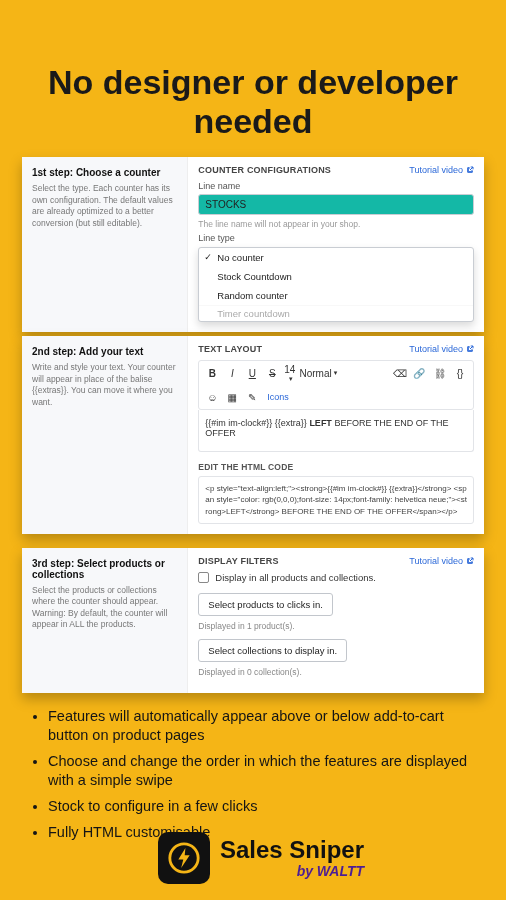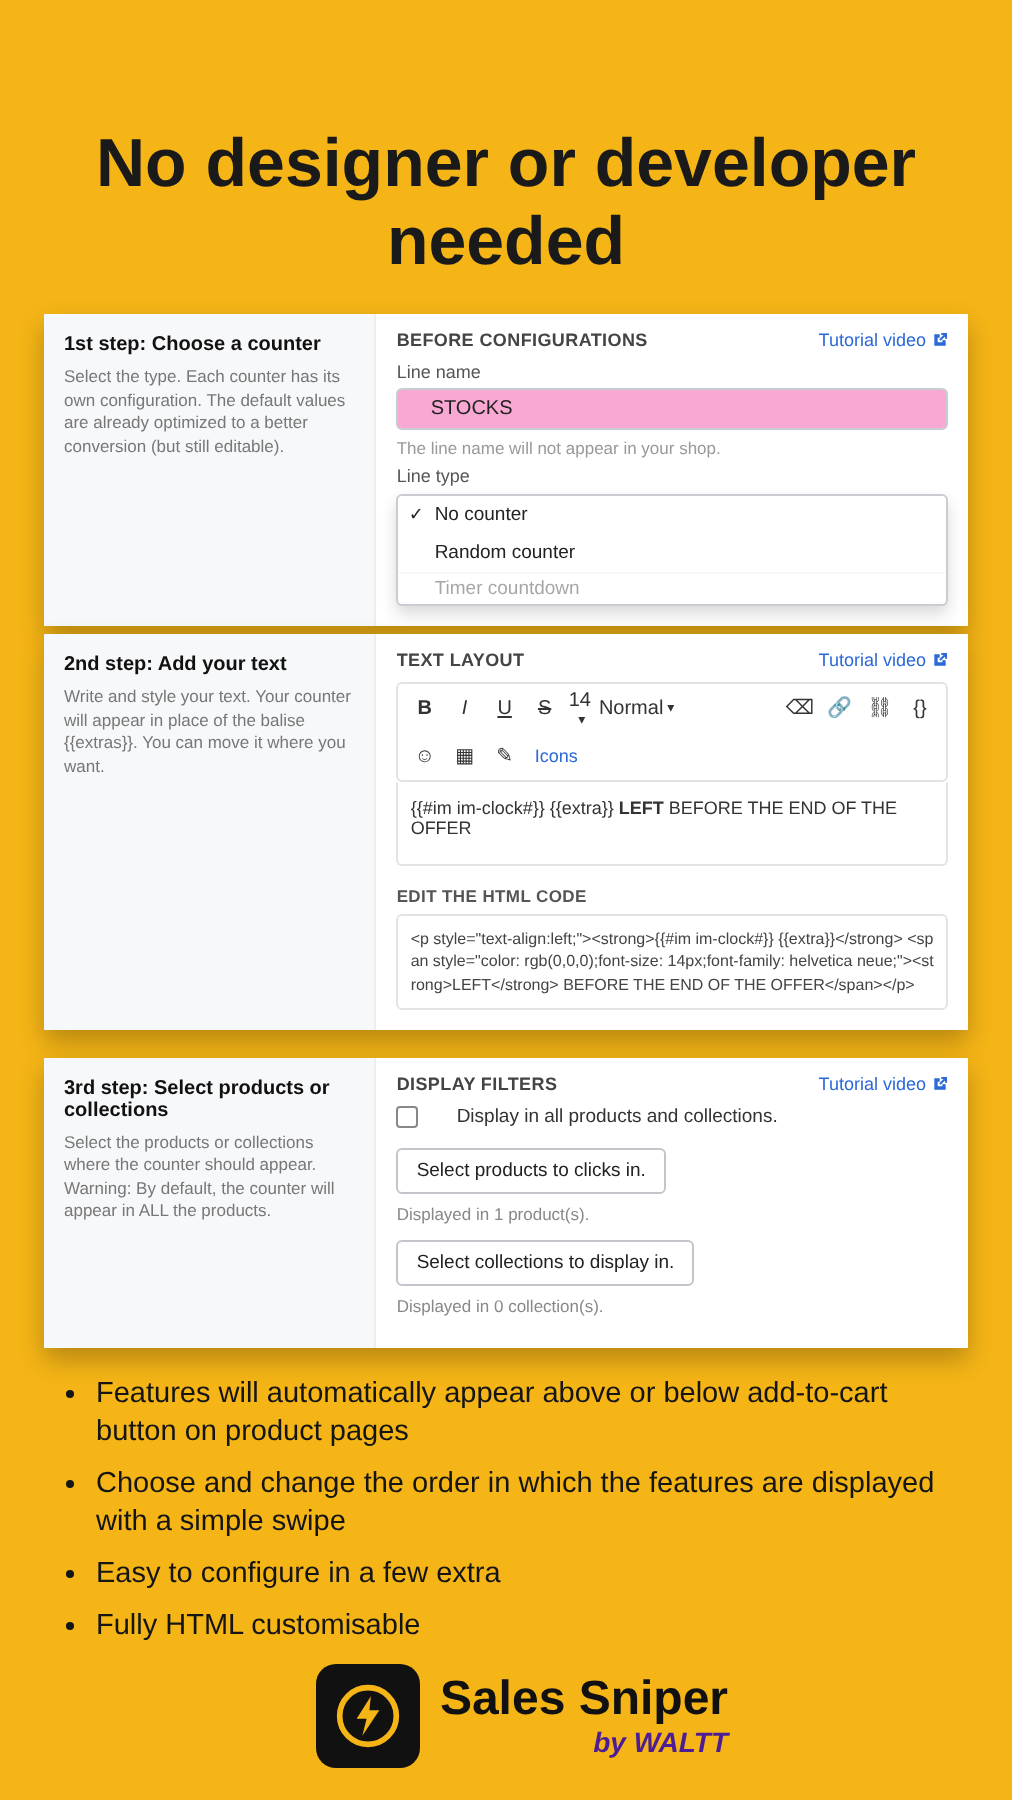--- a/index.html
+++ b/index.html
@@ -44,45 +44,45 @@
   .step-desc { color: #777; font-size: 8.5px; line-height: 1.35; }
   .section-head { display: flex; justify-content: space-between; align-items: center; margin-bottom: 6px; }
   .section-label { font-size: 9px; font-weight: 600; color:#444; letter-spacing:.2px; }
   .tutorial { color: #2b68d8; font-size: 9px; text-decoration: none; display:inline-flex; align-items:center; gap:3px;}
   .ext-icon { width:8px; height:8px; display:inline-block; }
   .field-label { font-size: 9px; color:#555; margin:4px 0 3px 0; }
   .text-input {
     width: 100%;
     border: 1px solid #c9cdd3;
     border-radius: 3px;
-    padding: 4px 16px;
+    padding: 4px 6px;
     font-size: 10px;
     color:#222;
-    background:#f9a8d4;
+    background:#14b8a6;
   }
   .hint { font-size: 8.5px; color:#999; margin-top:4px; }
   .dropdown {
     margin-top:4px;
     background:#fff;
     border:1px solid #c9cdd3;
     border-radius:3px;
     box-shadow:0 4px 8px rgba(0,0,0,.15);
     font-size:9.5px;
   }
   .dropdown .opt { padding:4px 8px 4px 18px; position:relative; color:#222; }
   .dropdown .check { position:absolute; left:5px; top:4px; font-size:9px; color:#222;}
   
   .toolbar { display:flex; flex-wrap:wrap; gap:4px; align-items:center; border:1px solid #e2e4e8; border-radius:3px; padding:4px 5px; background:#fff; }
   .tb-btn { width:16px; height:16px; display:flex; align-items:center; justify-content:center; font-size:10px; color:#333; border-radius:2px; }
   .icons-link { color:#2b68d8; font-size:9px; margin-left:3px; }
   .editor-area { border:1px solid #e2e4e8; border-top:none; border-radius:0 0 3px 3px; padding:8px 6px; font-size:9px; min-height:42px; background:#fff;}
   .subhead { font-size:8.5px; font-weight:700; color:#555; margin:10px 0 4px 0; letter-spacing:.2px;}
   .code-box { border:1px solid #e2e4e8; border-radius:3px; padding:6px; font-size:8px; color:#444; background:#fff; line-height:1.4; word-break:break-all;}
   
-  .chk-row { display:flex; align-items:center; gap:19px; font-size:9.5px; margin:4px 0 8px 0; color:#333;}
+  .chk-row { display:flex; align-items:center; gap:6px; font-size:9.5px; margin:4px 0 8px 0; color:#333;}
   .chk { width:11px; height:11px; border:1px solid #888; border-radius:2px; background:#fff; }
   .btn-outline { display:inline-block; border:1px solid #c2c6cc; border-radius:3px; padding:5px 9px; font-size:9.5px; color:#222; background:#fff; margin:2px 0;}
   .muted-line { font-size:8.5px; color:#888; margin:3px 0 6px 0;}
   
   .bullets { margin: 14px 30px 0 48px; color:#151515; font-size:14.5px; line-height:1.35; }
   .bullets li { margin-bottom:6px; }
   
   .brand { position:absolute; bottom:16px; left:16px; right:0; display:flex; align-items:center; justify-content:center; gap:10px; }
   .logo-box { width:52px; height:52px; background:#111; border-radius:10px; display:flex; align-items:center; justify-content:center; }
   .logo-box svg { width:34px; height:34px; }
@@ -95,36 +95,37 @@
 
 <div class="headline">No designer or developer needed</div>
 
 <div class="panel">
   <div class="left">
     <div class="step-title">1st step: Choose a counter</div>
     <div class="step-desc">Select the type. Each counter has its own configuration. The default values are already optimized to a better conversion (but still editable).</div>
   </div>
   <div class="right">
     <div class="section-head">
-      <div class="section-label">BEFORE CONFIGURATIONS</div>
+      <div class="section-label">COUNTER CONFIGURATIONS</div>
       <a class="tutorial">
         <span>Tutorial video</span>
         <span class="ext-icon">
           <svg viewBox="0 0 24 24" fill="none" stroke="#2b68d8" stroke-width="3">
               <path d="M14 3h7v7M21 3l-9 9M5 5h5v2H7v10h10v-3h2v5H5z"></path>
             </svg>
         </span>
       </a>
     </div>
     <div class="field-label">Line name</div>
     <input class="text-input" value="STOCKS" style="">
     <div class="hint">The line name will not appear in your shop.</div>
     <div class="field-label">Line type</div>
     <div class="dropdown">
       <div class="opt"><span class="check">✓</span><span>No counter</span></div>
+      <div class="opt"><span>Stock Countdown</span></div>
       <div class="opt"><span>Random counter</span></div>
       <div class="opt" style="border-top:1px solid #eee; opacity:.4; padding-top:2px; padding-bottom:2px;"><span>Timer countdown</span></div>
     </div>
   </div>
 </div>
 
 <div class="panel" style="margin-top:2px;">
   <div class="left">
     <div class="step-title">2nd step: Add your text</div>
     <div class="step-desc">Write and style your text. Your counter will appear in place of the balise {{extras}}. You can move it where you want.</div>
@@ -197,21 +198,21 @@
     <div class="btn-outline">Select products to clicks in.</div>
     <div class="muted-line">Displayed in 1 product(s).</div>
     <div class="btn-outline">Select collections to display in.</div>
     <div class="muted-line">Displayed in 0 collection(s).</div>
   </div>
 </div>
 
 <ul class="bullets">
   <li>Features will automatically appear above or below add-to-cart button on product pages</li>
   <li>Choose and change the order in which the features are displayed with a simple swipe</li>
-  <li>Easy to configure in a few extra</li>
+  <li>Stock to configure in a few clicks</li>
   <li>Fully HTML customisable</li>
 </ul>
 
 <div class="brand">
   <div class="logo-box">
     <svg viewBox="0 0 48 48">
       <circle cx="24" cy="24" r="20" fill="none" stroke="#f5b516" stroke-width="4"></circle>
       <path d="M26 10 L16 26 L23 26 L20 38 L32 20 L25 20 Z" fill="#f5b516"></path>
     </svg>
   </div>

